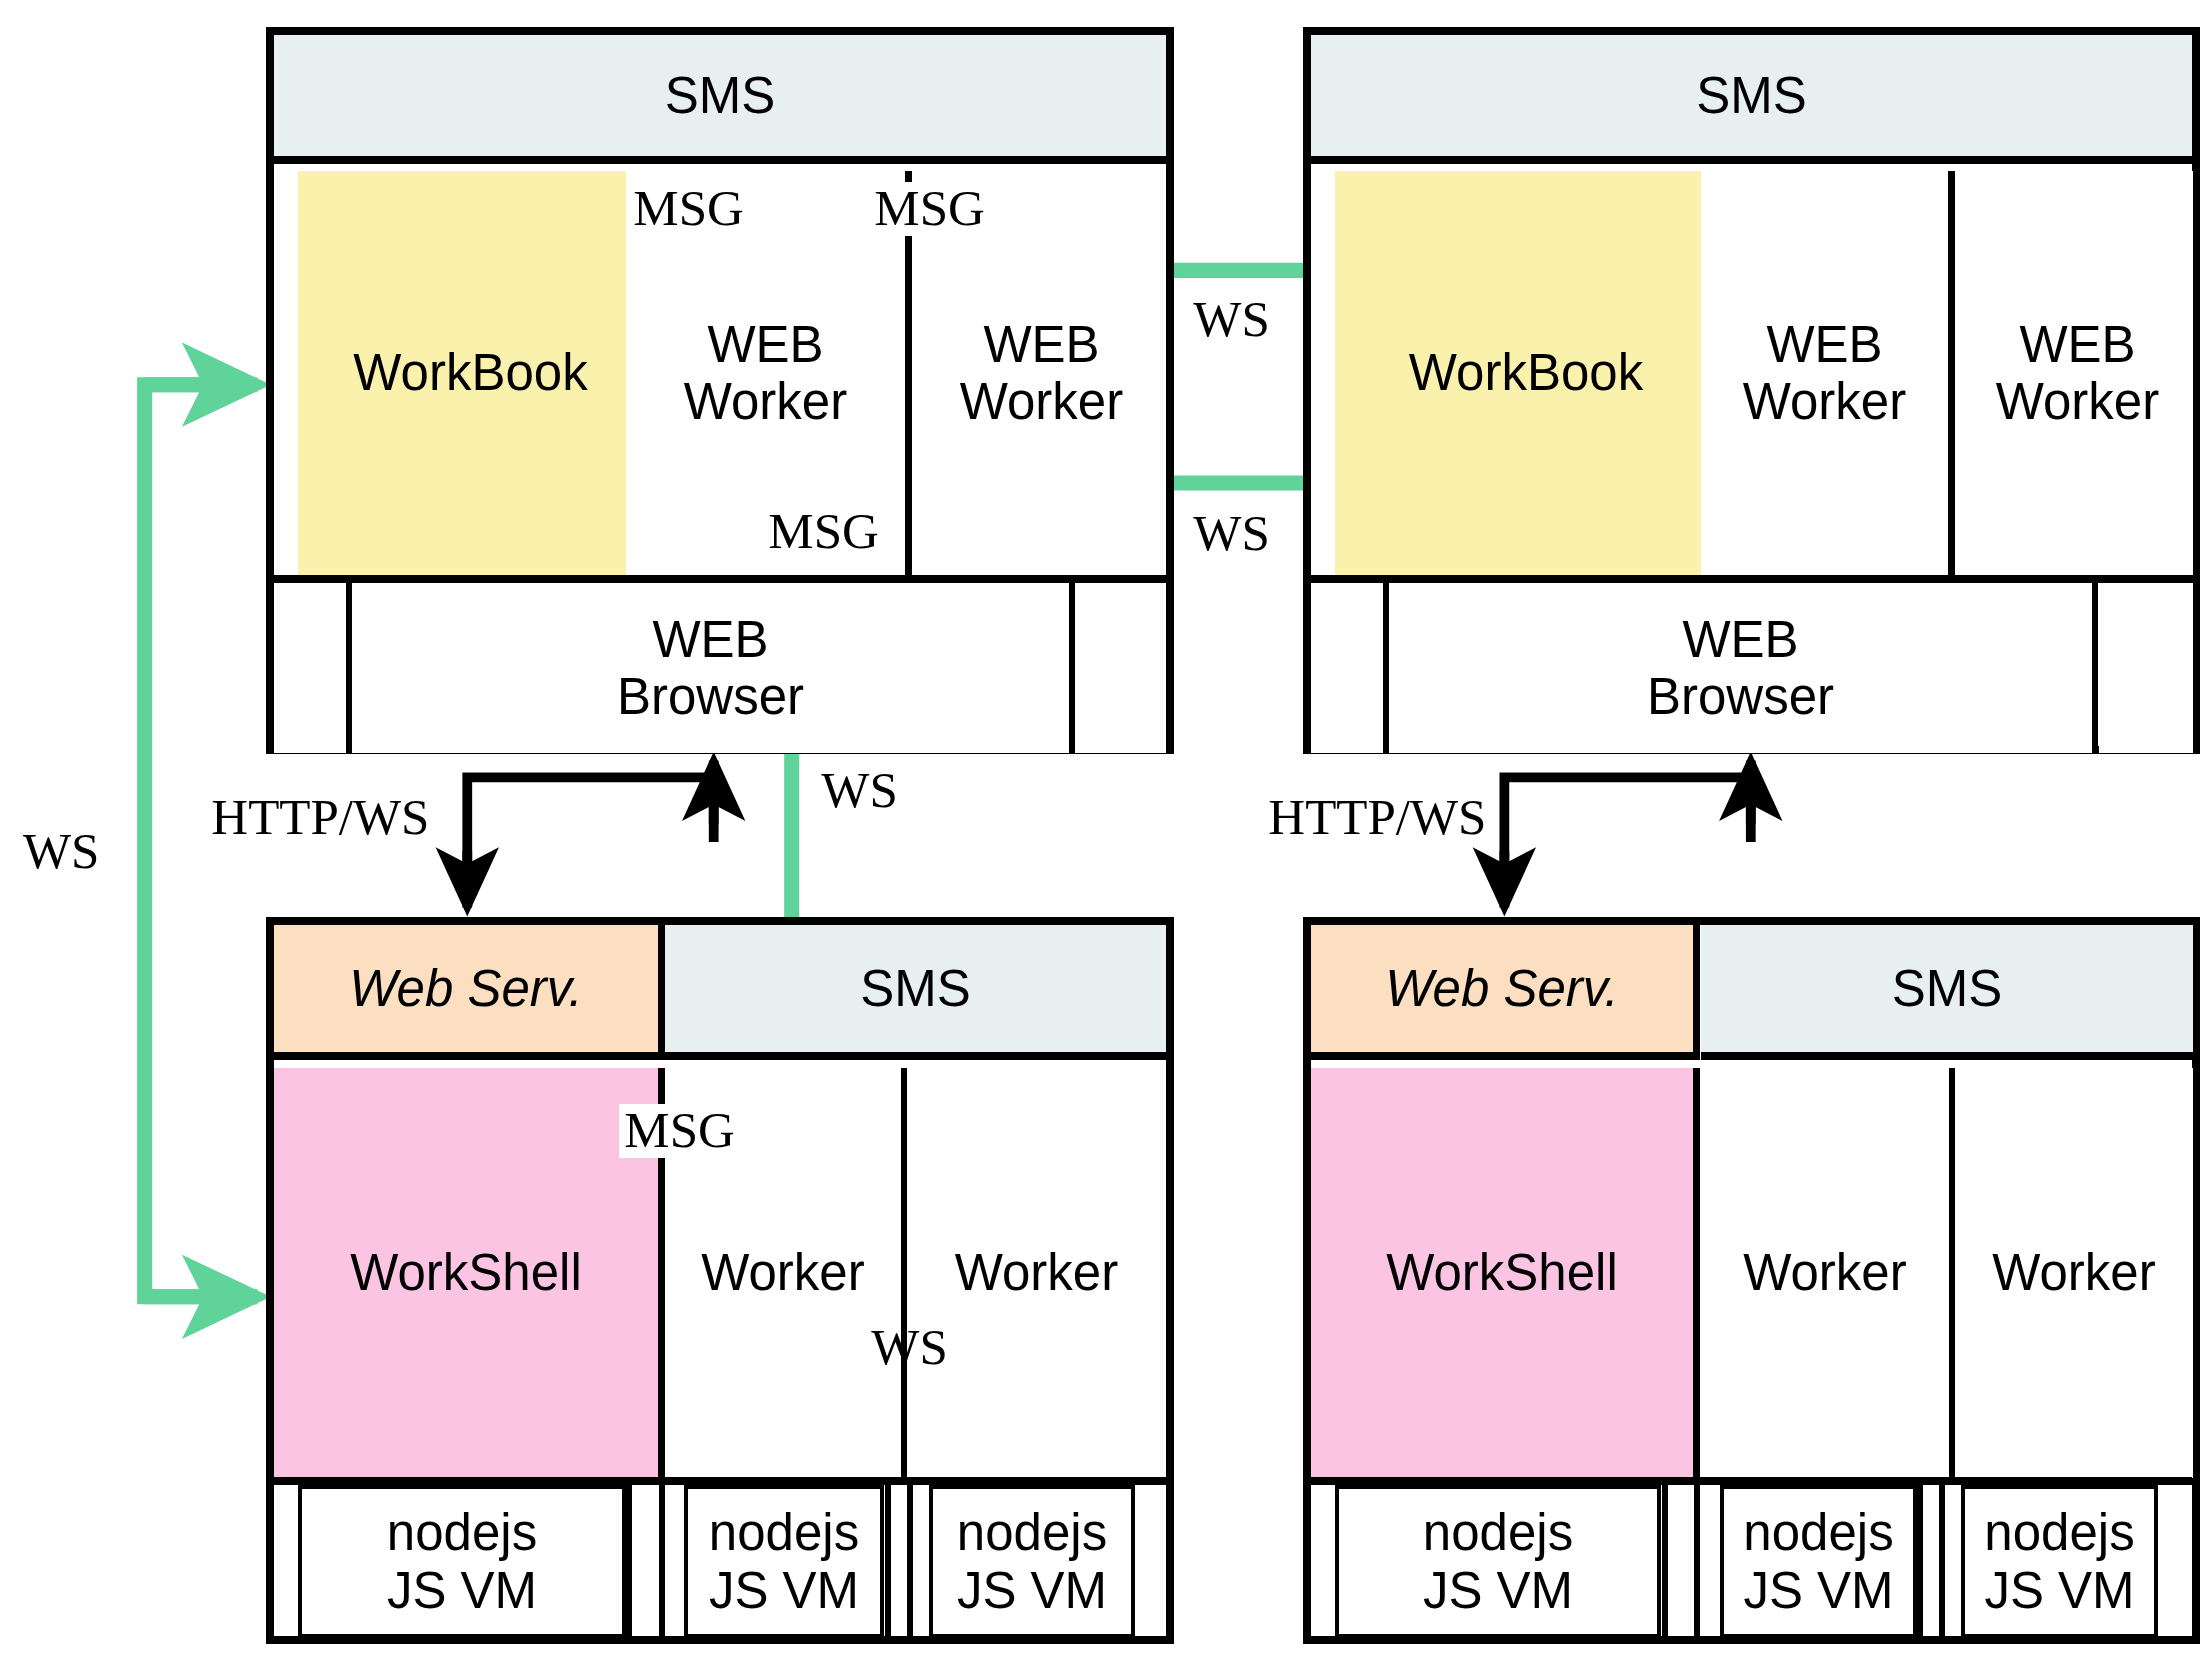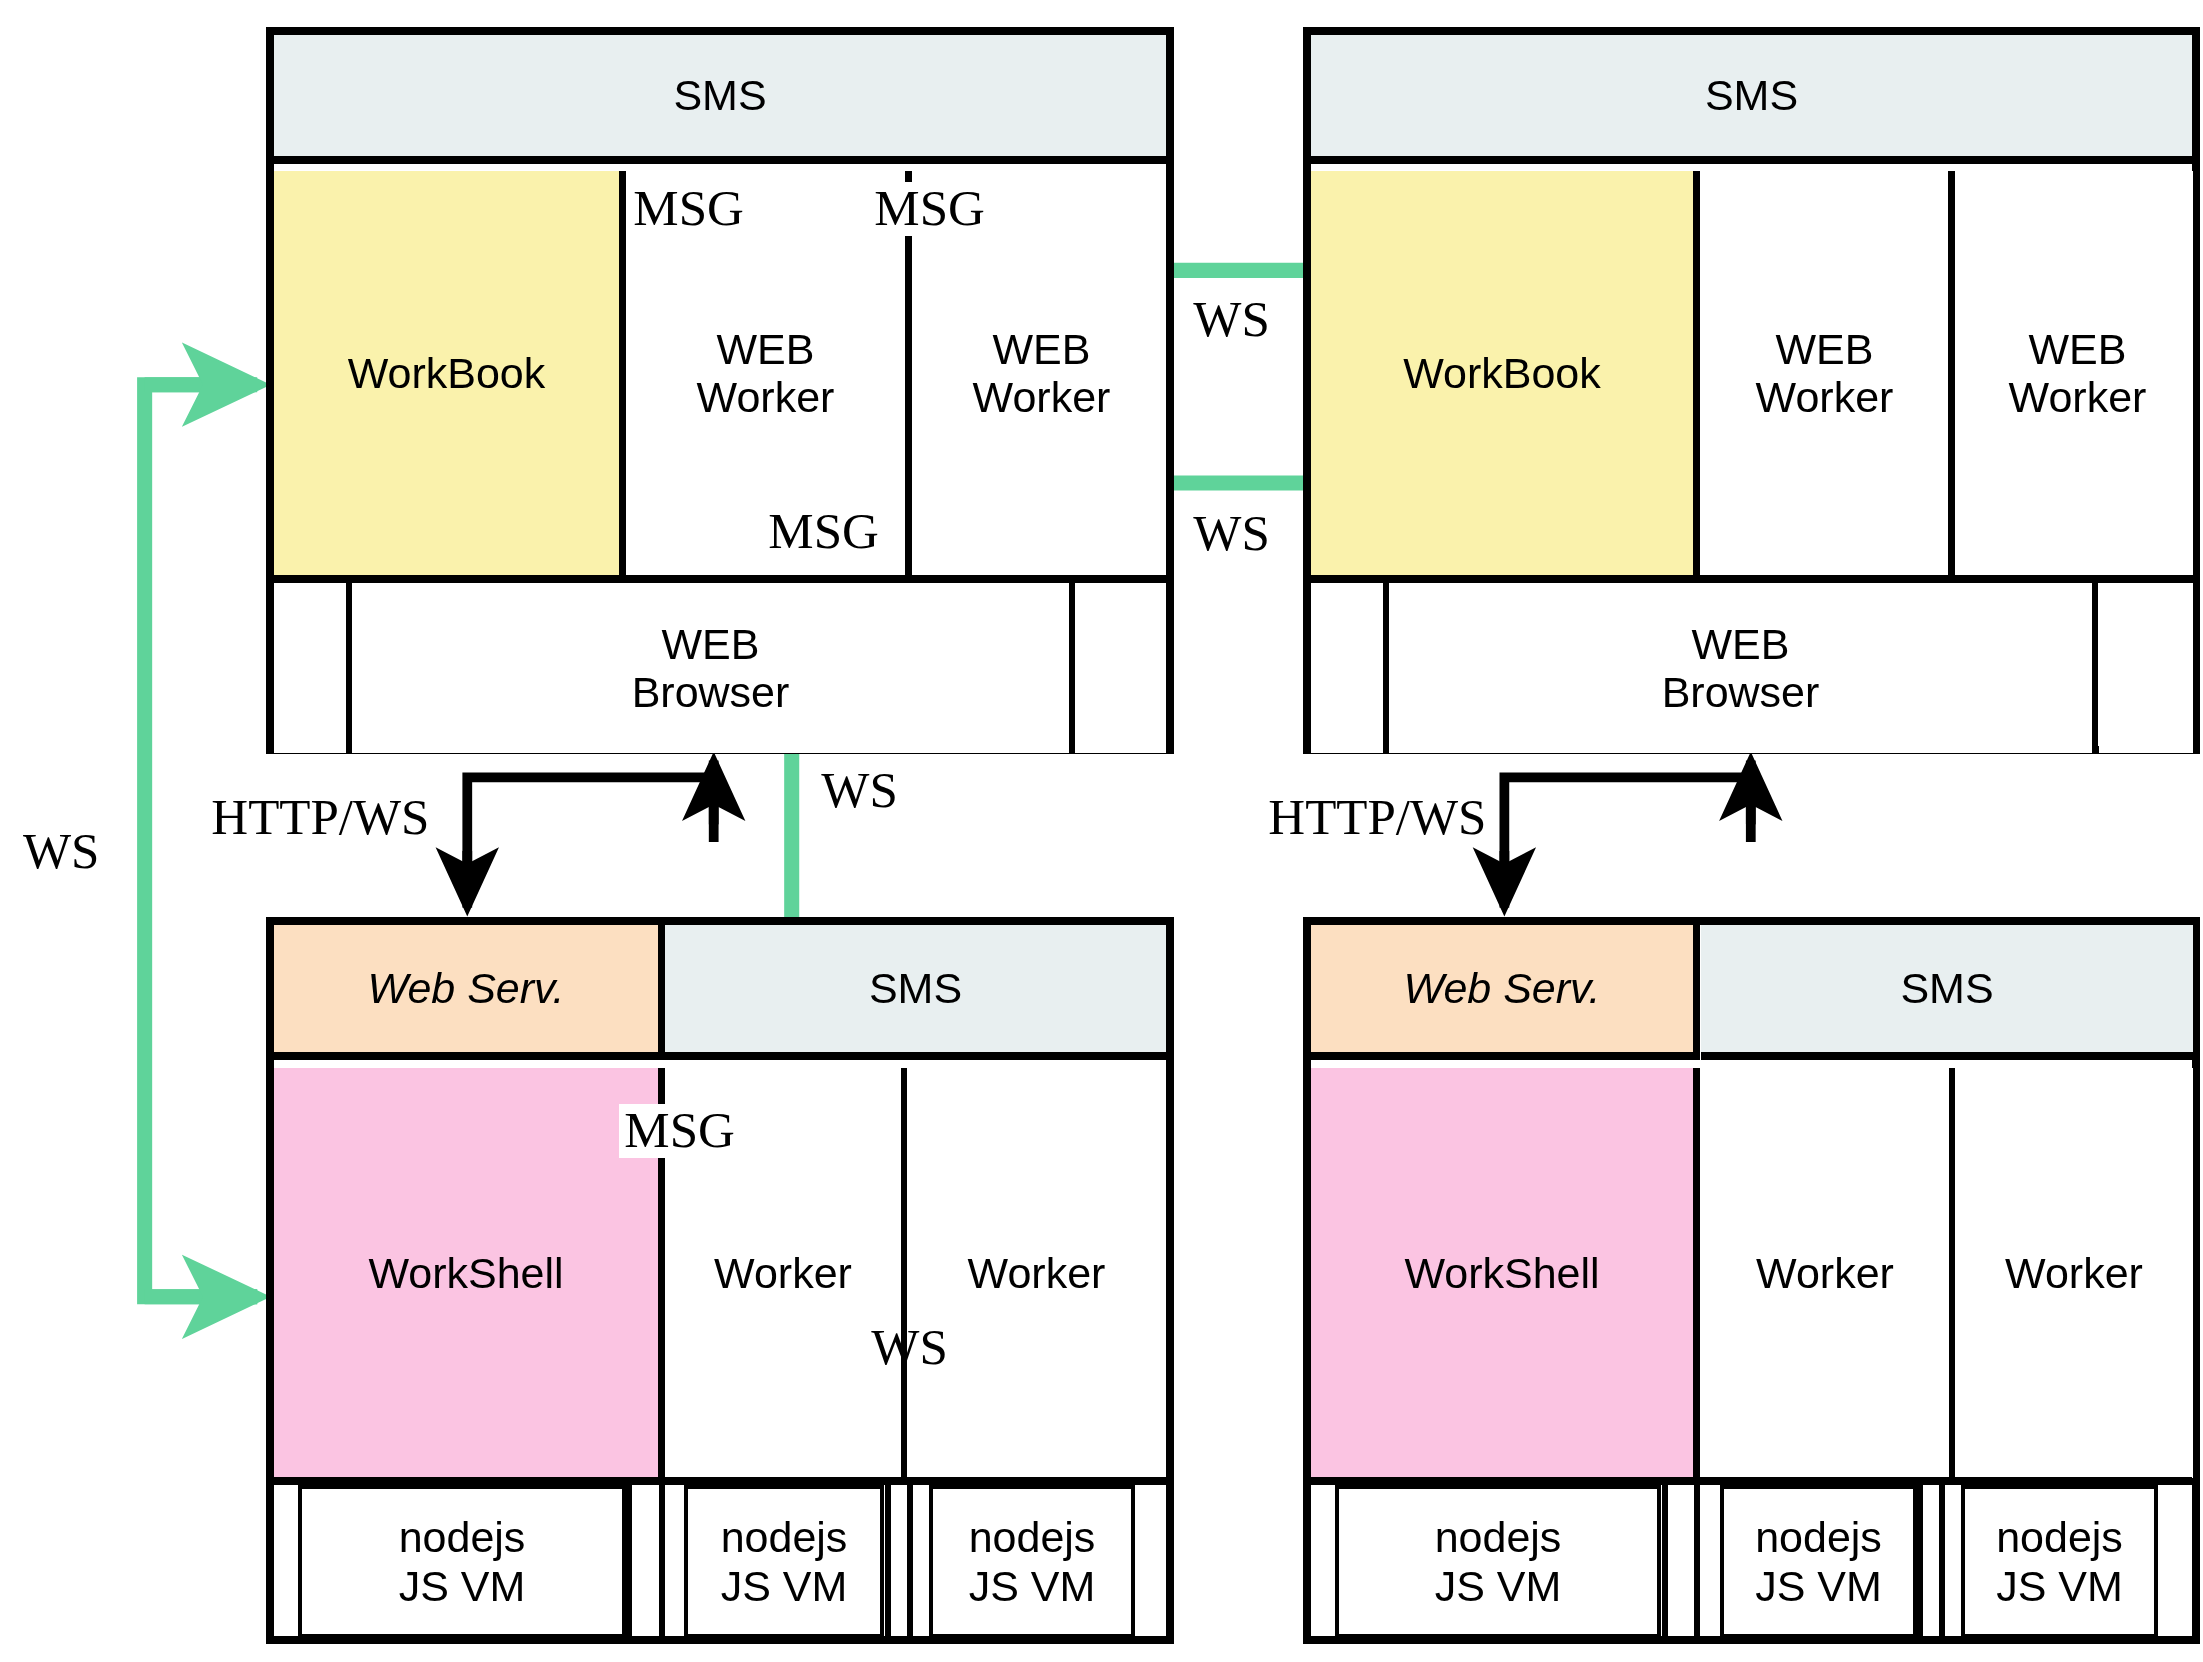--- a/index.html
+++ b/index.html
@@ -22,27 +22,27 @@
     background: #ffffff;
   }
   .cell {
     position: absolute;
     box-sizing: border-box;
     display: flex;
     align-items: center;
     justify-content: center;
     text-align: center;
     color: #000000;
-    font-size: 43px;
+    font-size: 51px;
     line-height: 1.12;
     background: #ffffff;
   }
   .cell.thin { border: 4.4px solid #000000; }
   .sms   { background: #e8eff0; }
-  .yellow{ background: #faf2ac; }
+  .yellow{ background: #faf2ac; margin-left: 24px; }
   .pink  { background: #fbc4e2; }
   .peach { background: #fcdfc1; font-style: italic; }
   .label {
     position: absolute;
     font-size: 51px;
     color: #000000;
     background: #ffffff;
     padding: 0 5.3px;
     white-space: nowrap;
     line-height: 1.05;

